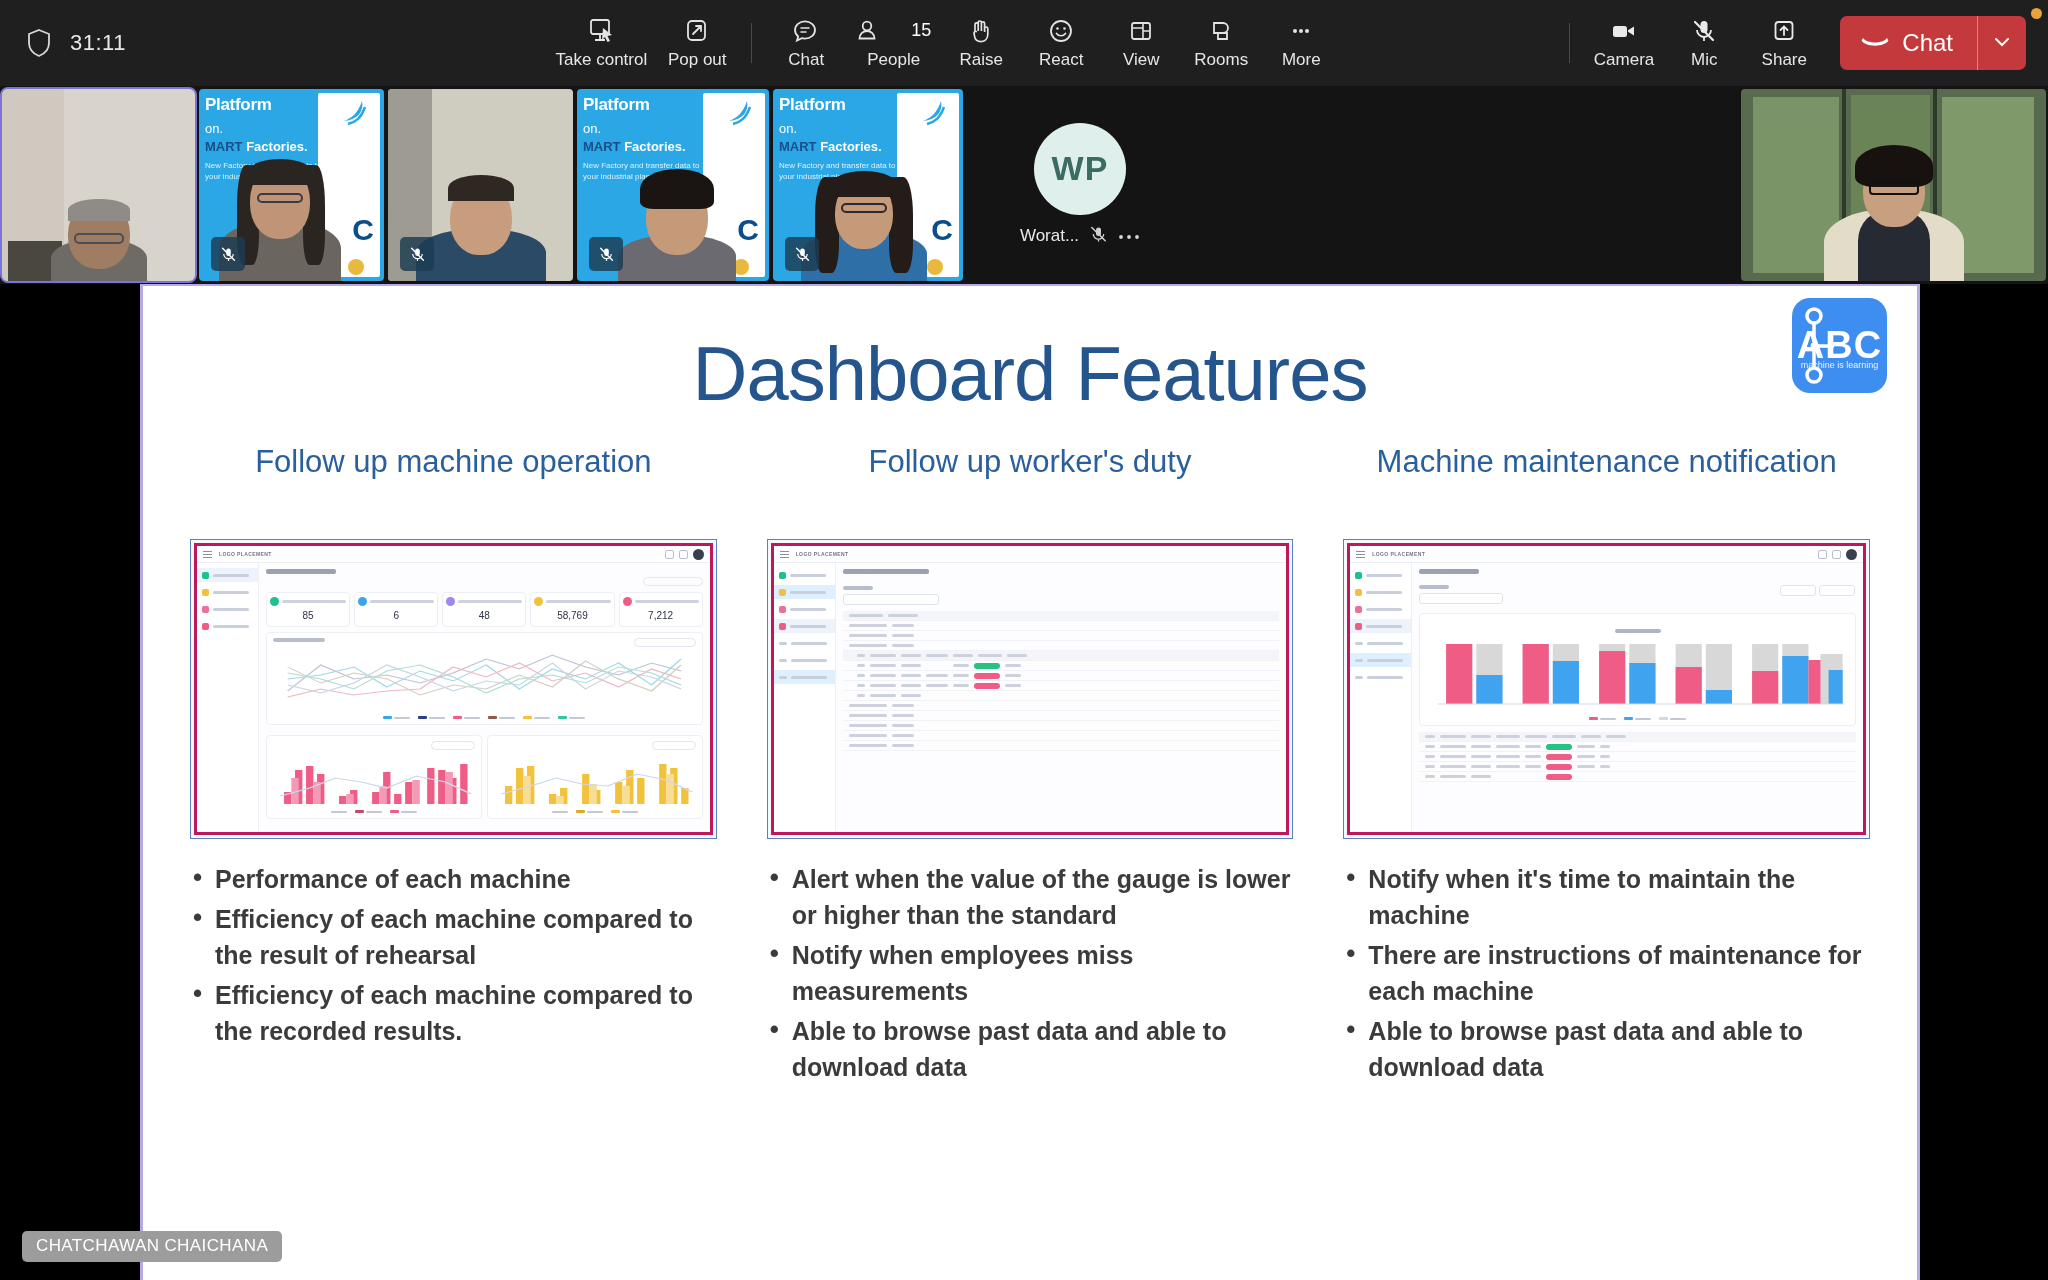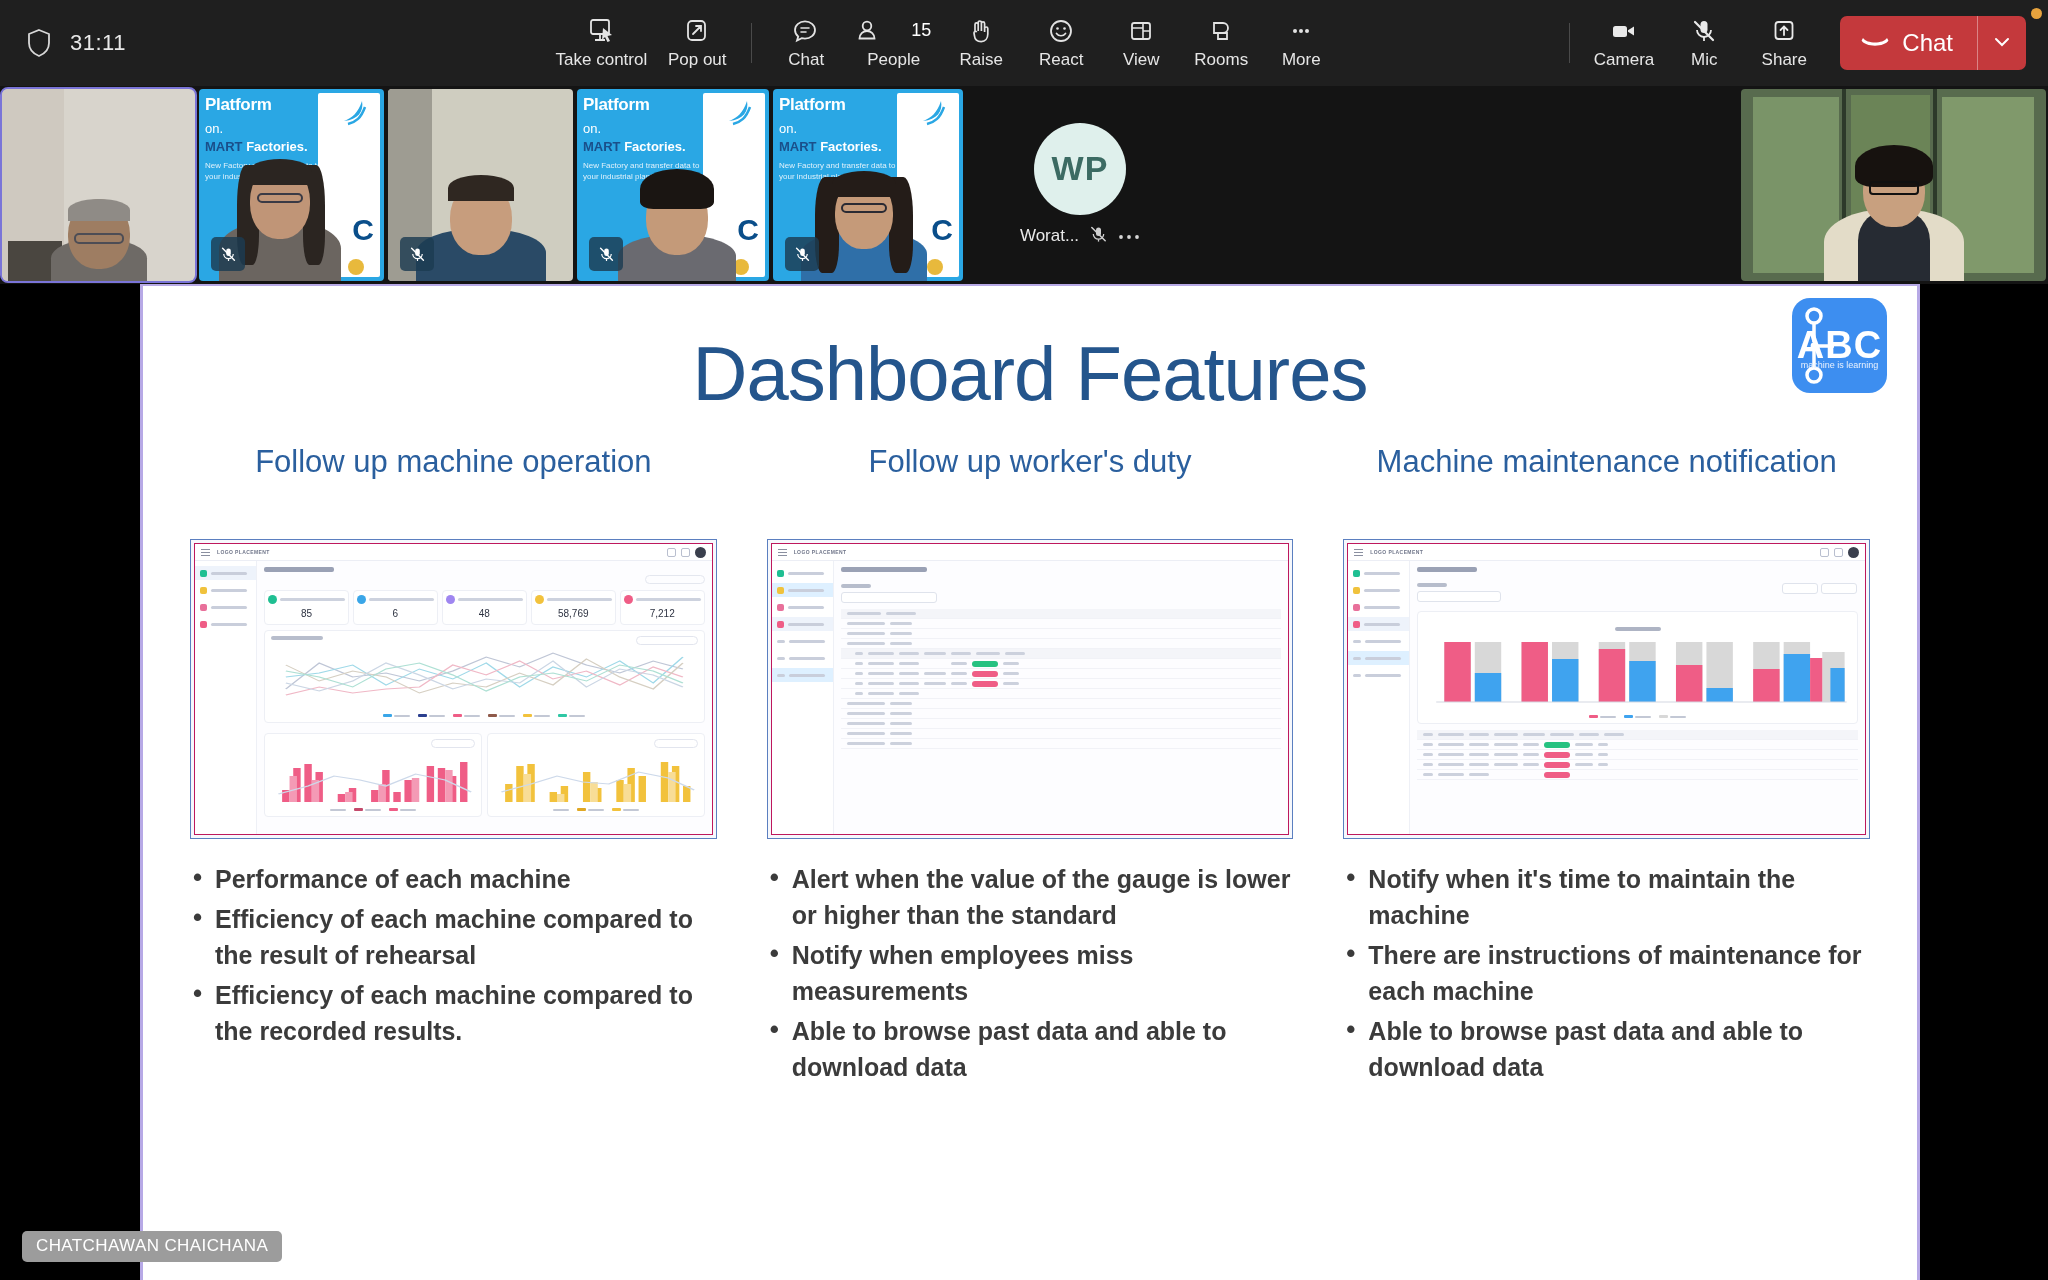--- a/index.html
+++ b/index.html
@@ -95,21 +95,21 @@
             color:#24558c; letter-spacing:-1px; }
 
   .cols { display:flex; margin-top:26px; padding:0 22px; }
   .col { flex:1; padding:0 14px; }
   .colhead { text-align:center; color:#2a5f9e; font-size:31px; line-height:1.25; min-height:82px; }
 
   .shotbox { margin:14px auto 0; border:1px solid #5b7fc0; background:#f6f8fc;
              width:96%; height:300px; position:relative; overflow:hidden; }
 
   
-  .mini { position:absolute; inset:3px; background:#fdfdff; border:1px solid #be185d;
+  .mini { position:absolute; inset:3px; background:#fdfdff; border:3px solid #be185d;
           display:flex; flex-direction:column; }
   .m-top { height:17px; background:#fff; border-bottom:1px solid #eceef5;
            display:flex; align-items:center; padding:0 6px; gap:7px; }
   .m-burger { width:9px; height:7px; display:flex; flex-direction:column; justify-content:space-between; }
   .m-burger i { display:block; height:1px; background:#8a8fa0; }
   .m-logo { font:bold 5px "Liberation Sans",sans-serif; color:#70768a; letter-spacing:.4px; }
   .m-topr { margin-left:auto; display:flex; align-items:center; gap:5px; }
   .m-ic { width:9px; height:9px; border:1px solid #b9bfcf; border-radius:2px; }
   .m-av { width:11px; height:11px; border-radius:50%; background:#3a3f4d; }
   .m-body { flex:1; display:flex; }

